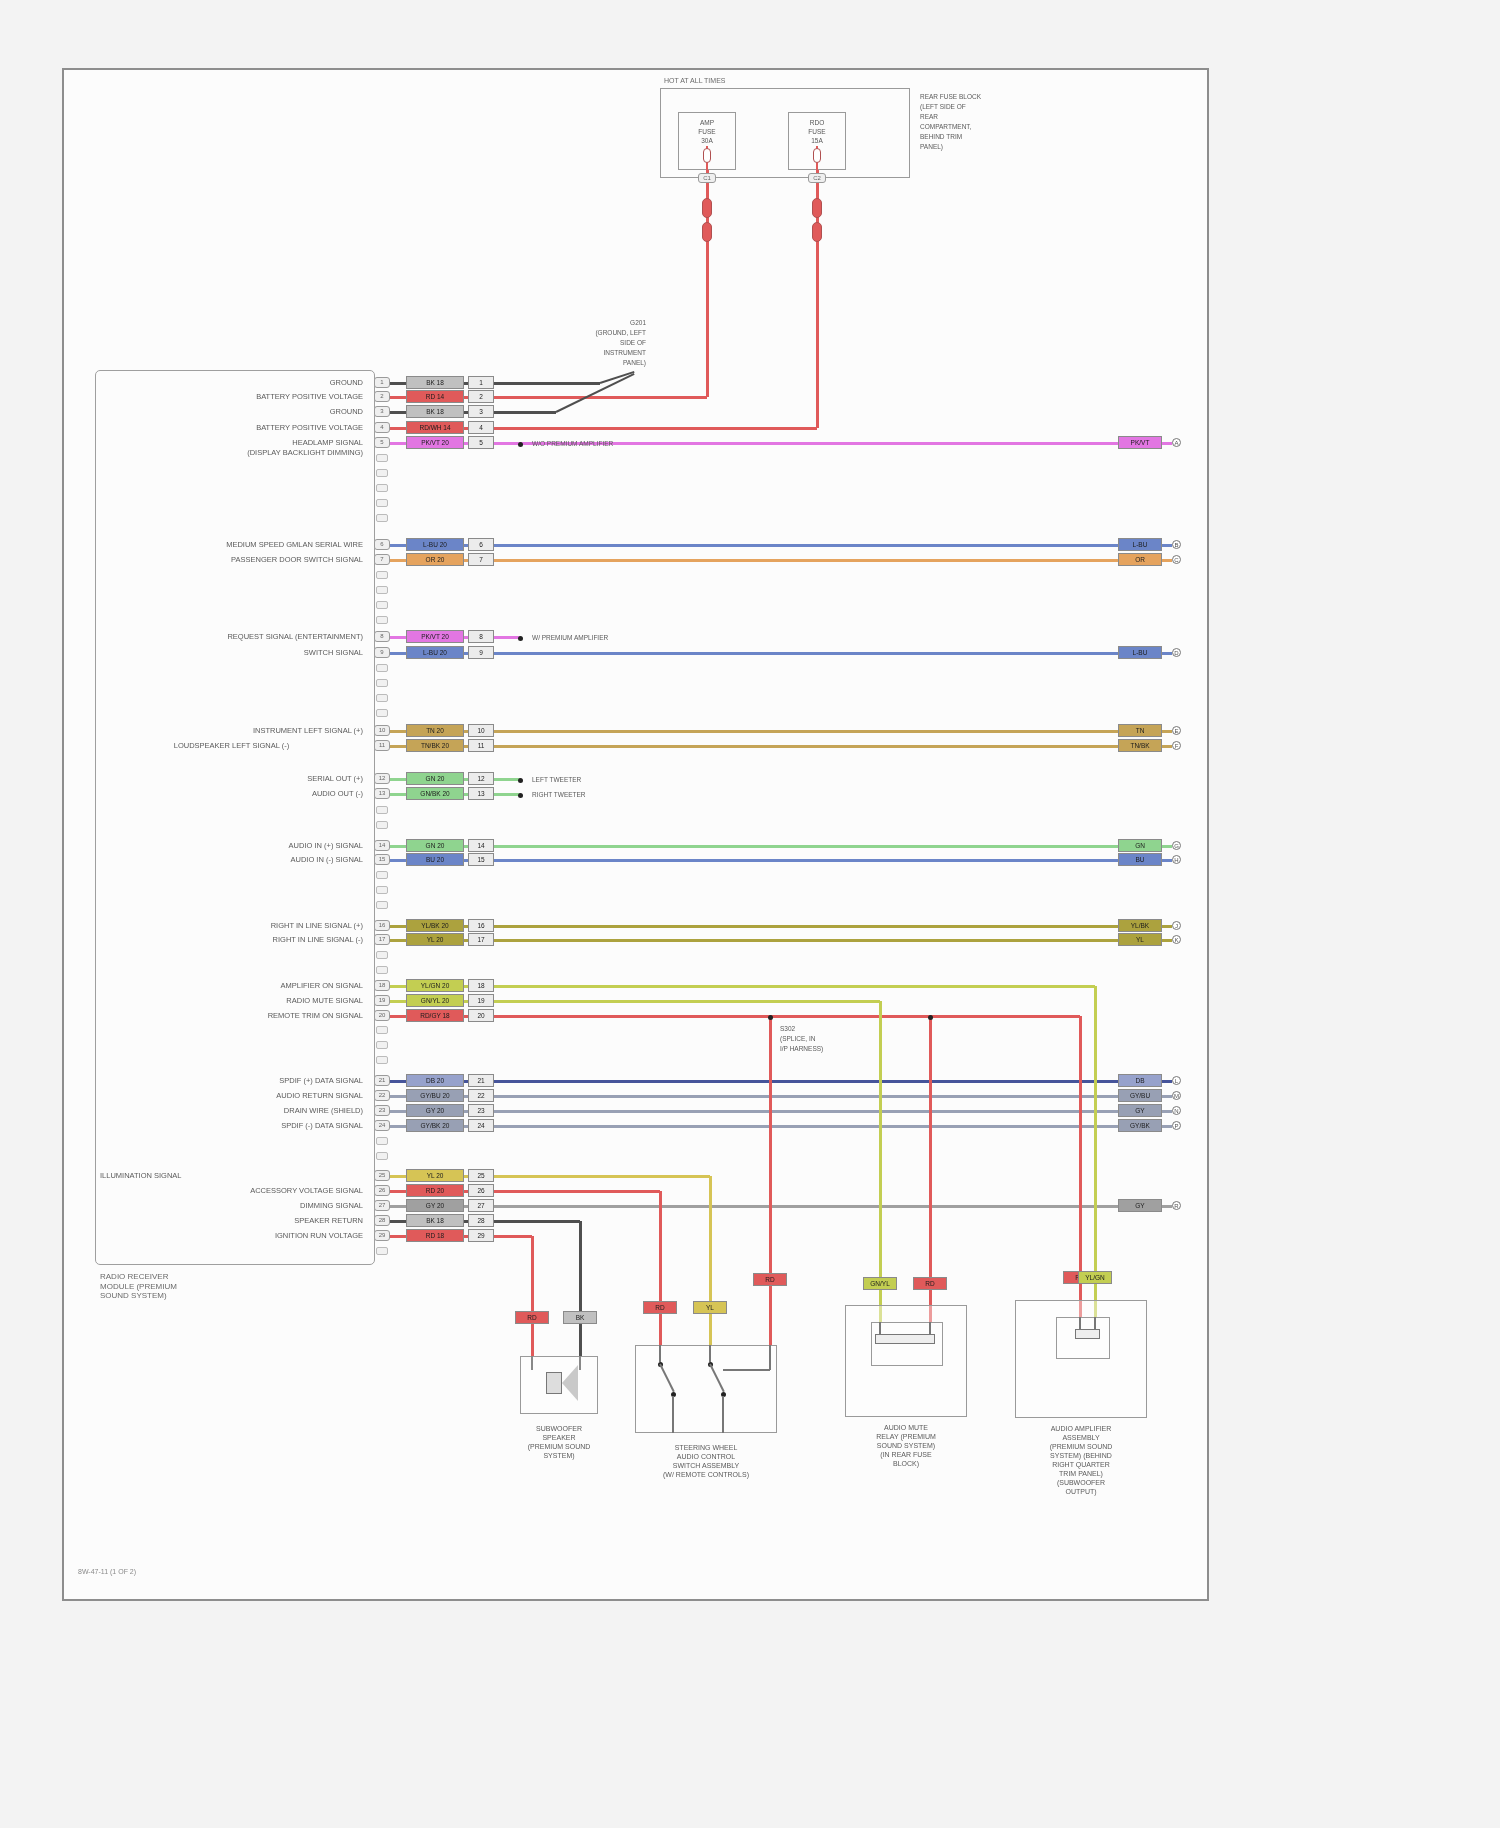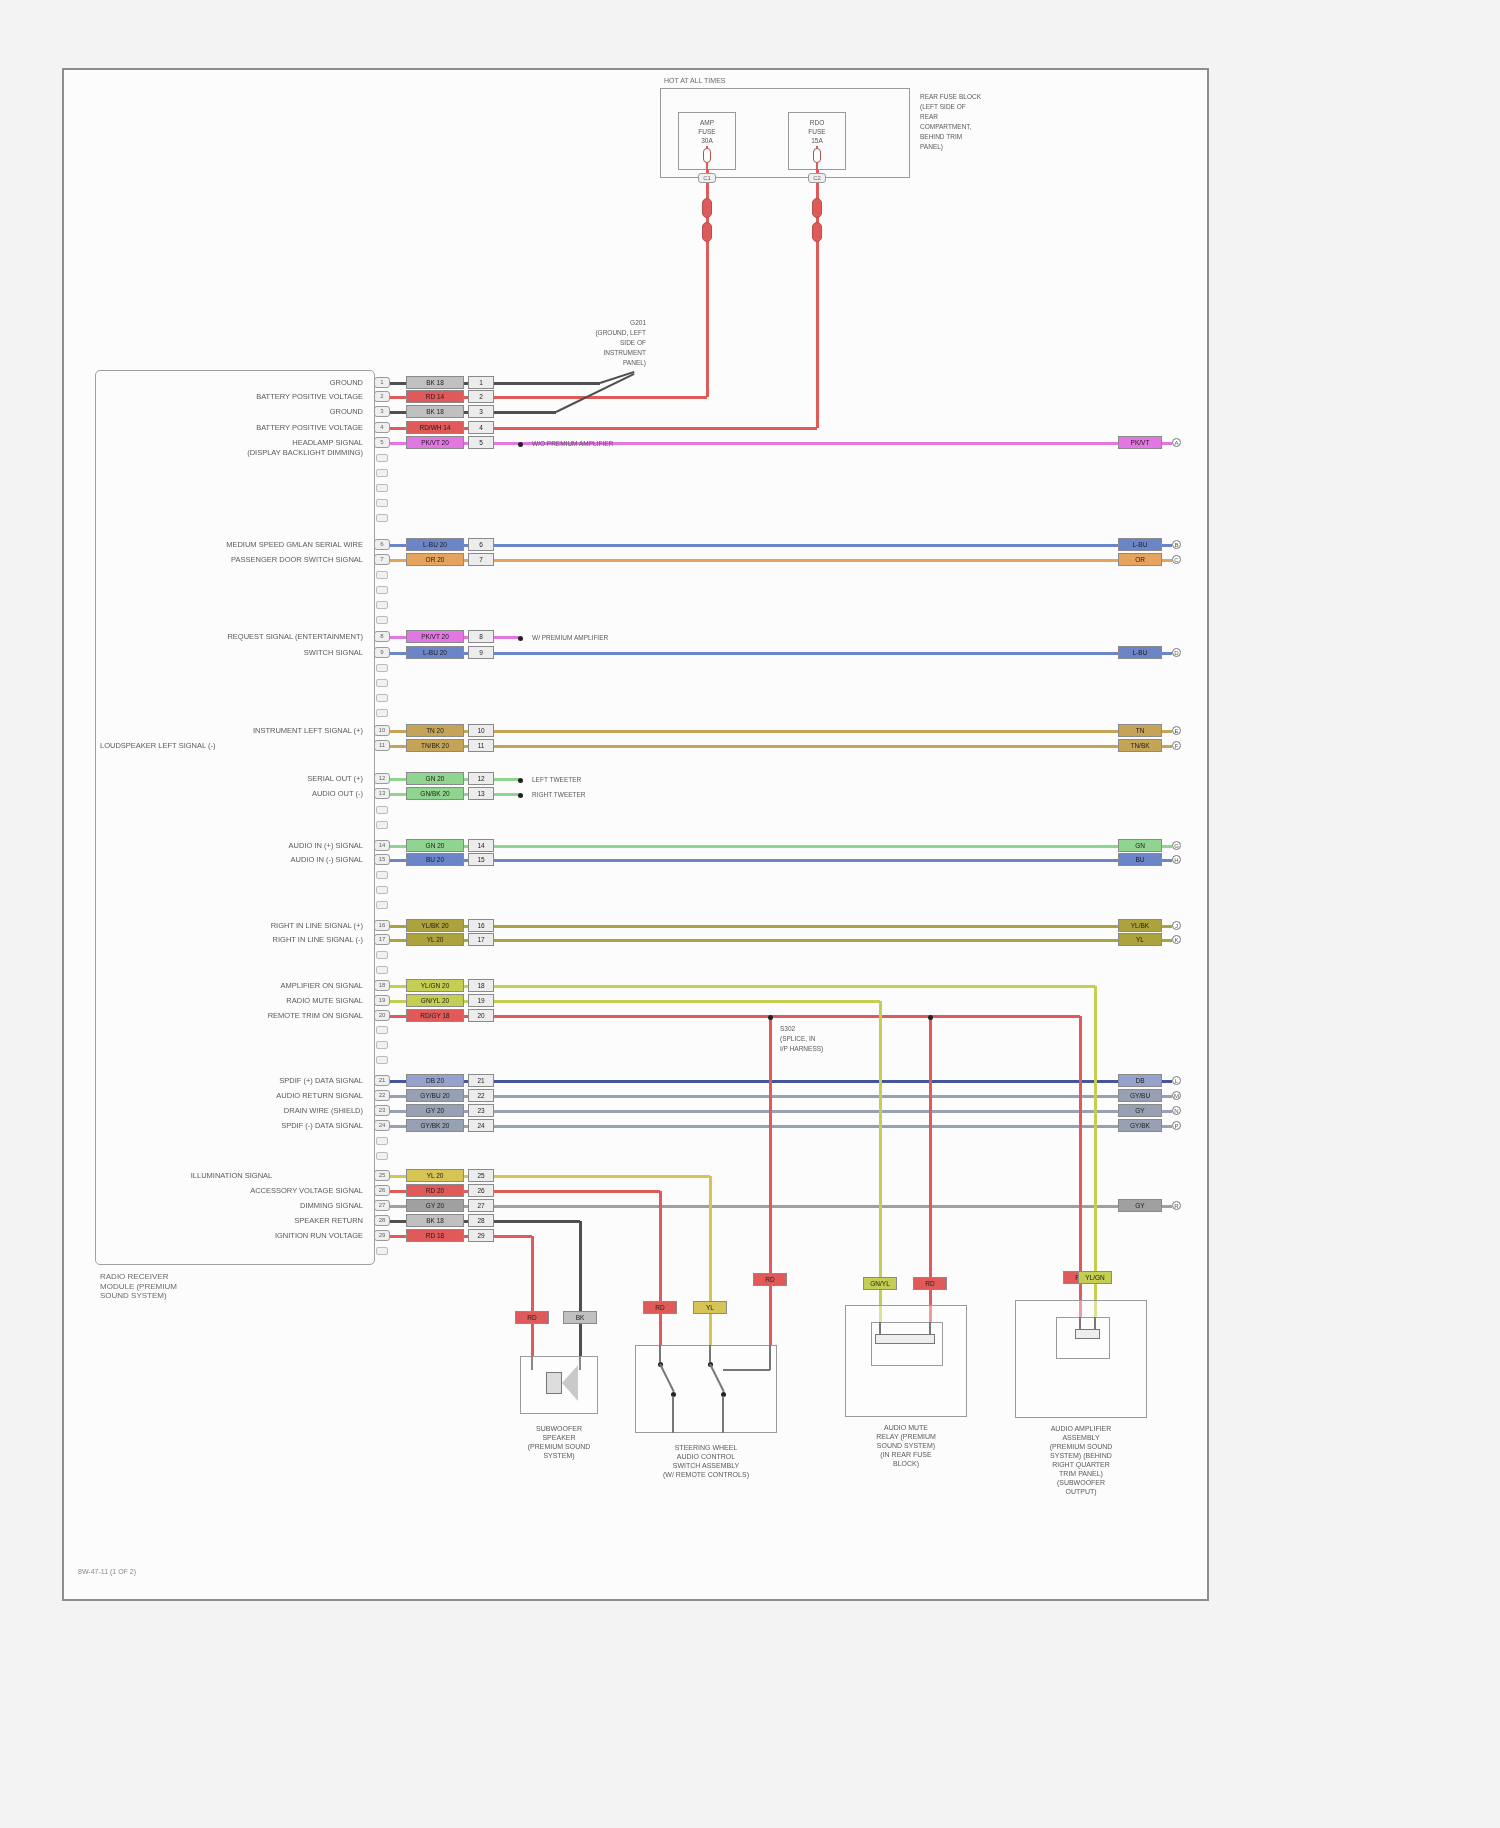--- a/index.html
+++ b/index.html
@@ -140,21 +140,21 @@
     <div style="position: absolute; left: 100px; top: 726px; width: 263px; font-size: 7.5px; line-height: 9.5px; text-align: right; color: rgb(90, 90, 90); white-space: pre-line;">INSTRUMENT LEFT SIGNAL (+)</div>
     <div style="position: absolute; left: 374px; top: 725px; width: 16px; height: 11px; background: rgb(239, 239, 239); border: 1px solid rgb(154, 154, 154); border-radius: 3px; font-size: 6px; line-height: 9px; text-align: center; color: rgb(102, 102, 102);">10</div>
     <div style="position: absolute; left: 390px; top: 729.5px; width: 16px; height: 3px; background: rgb(197, 164, 87);"></div>
     <div style="position: absolute; left: 406px; top: 724px; width: 58px; height: 13px; background: rgb(197, 164, 87); border: 1px solid rgb(138, 138, 138); font-size: 6.5px; line-height: 11px; text-align: center; color: rgb(28, 28, 28); overflow: hidden;">TN 20</div>
     <div style="position: absolute; left: 464px; top: 729.5px; width: 4px; height: 3px; background: rgb(197, 164, 87);"></div>
     <div style="position: absolute; left: 468px; top: 724px; width: 26px; height: 13px; background: rgb(236, 236, 236); border: 1px solid rgb(138, 138, 138); font-size: 6.5px; line-height: 11px; text-align: center; color: rgb(28, 28, 28); overflow: hidden;">10</div>
     <div style="position: absolute; left: 494px; top: 729.5px; width: 624px; height: 3px; background: rgb(197, 164, 87);"></div>
     <div style="position: absolute; left: 1118px; top: 724px; width: 44px; height: 13px; background: rgb(197, 164, 87); border: 1px solid rgb(138, 138, 138); font-size: 6.5px; line-height: 11px; text-align: center; color: rgb(28, 28, 28); overflow: hidden;">TN</div>
     <div style="position: absolute; left: 1162px; top: 729.5px; width: 10px; height: 3px; background: rgb(197, 164, 87);"></div>
     <div style="position: absolute; left: 1172px; top: 726px; width: 9px; height: 9px; border: 1px solid rgb(119, 119, 119); border-radius: 50%; font-size: 6px; line-height: 8px; text-align: center; color: rgb(85, 85, 85); background: rgb(255, 255, 255);">E</div>
-    <div style="position: absolute; left: 100px; top: 741px; width: 263px; font-size: 7.5px; line-height: 9.5px; text-align: left; color: rgb(90, 90, 90); white-space: pre-line;">LOUDSPEAKER LEFT SIGNAL (-)</div>
+    <div style="position: absolute; left: 100px; top: 741px; width: 263px; font-size: 7.5px; line-height: 9.5px; text-align: center; color: rgb(90, 90, 90); white-space: pre-line;">LOUDSPEAKER LEFT SIGNAL (-)</div>
     <div style="position: absolute; left: 374px; top: 740px; width: 16px; height: 11px; background: rgb(239, 239, 239); border: 1px solid rgb(154, 154, 154); border-radius: 3px; font-size: 6px; line-height: 9px; text-align: center; color: rgb(102, 102, 102);">11</div>
     <div style="position: absolute; left: 390px; top: 744.5px; width: 16px; height: 3px; background: rgb(197, 164, 87);"></div>
     <div style="position: absolute; left: 406px; top: 739px; width: 58px; height: 13px; background: rgb(197, 164, 87); border: 1px solid rgb(138, 138, 138); font-size: 6.5px; line-height: 11px; text-align: center; color: rgb(28, 28, 28); overflow: hidden;">TN/BK 20</div>
     <div style="position: absolute; left: 464px; top: 744.5px; width: 4px; height: 3px; background: rgb(197, 164, 87);"></div>
     <div style="position: absolute; left: 468px; top: 739px; width: 26px; height: 13px; background: rgb(236, 236, 236); border: 1px solid rgb(138, 138, 138); font-size: 6.5px; line-height: 11px; text-align: center; color: rgb(28, 28, 28); overflow: hidden;">11</div>
     <div style="position: absolute; left: 494px; top: 744.5px; width: 624px; height: 3px; background: rgb(197, 164, 87);"></div>
     <div style="position: absolute; left: 1118px; top: 739px; width: 44px; height: 13px; background: rgb(197, 164, 87); border: 1px solid rgb(138, 138, 138); font-size: 6.5px; line-height: 11px; text-align: center; color: rgb(28, 28, 28); overflow: hidden;">TN/BK</div>
     <div style="position: absolute; left: 1162px; top: 744.5px; width: 10px; height: 3px; background: rgb(197, 164, 87);"></div>
     <div style="position: absolute; left: 1172px; top: 741px; width: 9px; height: 9px; border: 1px solid rgb(119, 119, 119); border-radius: 50%; font-size: 6px; line-height: 8px; text-align: center; color: rgb(85, 85, 85); background: rgb(255, 255, 255);">F</div>
     <div style="position: absolute; left: 100px; top: 774px; width: 263px; font-size: 7.5px; line-height: 9.5px; text-align: right; color: rgb(90, 90, 90); white-space: pre-line;">SERIAL OUT (+)</div>
@@ -265,21 +265,21 @@
     <div style="position: absolute; left: 100px; top: 1121px; width: 263px; font-size: 7.5px; line-height: 9.5px; text-align: right; color: rgb(90, 90, 90); white-space: pre-line;">SPDIF (-) DATA SIGNAL</div>
     <div style="position: absolute; left: 374px; top: 1120px; width: 16px; height: 11px; background: rgb(239, 239, 239); border: 1px solid rgb(154, 154, 154); border-radius: 3px; font-size: 6px; line-height: 9px; text-align: center; color: rgb(102, 102, 102);">24</div>
     <div style="position: absolute; left: 390px; top: 1124.5px; width: 16px; height: 3px; background: rgb(152, 160, 180);"></div>
     <div style="position: absolute; left: 406px; top: 1119px; width: 58px; height: 13px; background: rgb(152, 160, 180); border: 1px solid rgb(138, 138, 138); font-size: 6.5px; line-height: 11px; text-align: center; color: rgb(28, 28, 28); overflow: hidden;">GY/BK 20</div>
     <div style="position: absolute; left: 464px; top: 1124.5px; width: 4px; height: 3px; background: rgb(152, 160, 180);"></div>
     <div style="position: absolute; left: 468px; top: 1119px; width: 26px; height: 13px; background: rgb(236, 236, 236); border: 1px solid rgb(138, 138, 138); font-size: 6.5px; line-height: 11px; text-align: center; color: rgb(28, 28, 28); overflow: hidden;">24</div>
     <div style="position: absolute; left: 494px; top: 1124.5px; width: 624px; height: 3px; background: rgb(152, 160, 180);"></div>
     <div style="position: absolute; left: 1118px; top: 1119px; width: 44px; height: 13px; background: rgb(152, 160, 180); border: 1px solid rgb(138, 138, 138); font-size: 6.5px; line-height: 11px; text-align: center; color: rgb(28, 28, 28); overflow: hidden;">GY/BK</div>
     <div style="position: absolute; left: 1162px; top: 1124.5px; width: 10px; height: 3px; background: rgb(152, 160, 180);"></div>
     <div style="position: absolute; left: 1172px; top: 1121px; width: 9px; height: 9px; border: 1px solid rgb(119, 119, 119); border-radius: 50%; font-size: 6px; line-height: 8px; text-align: center; color: rgb(85, 85, 85); background: rgb(255, 255, 255);">P</div>
-    <div style="position: absolute; left: 100px; top: 1171px; width: 263px; font-size: 7.5px; line-height: 9.5px; text-align: center; color: rgb(90, 90, 90); white-space: pre-line;">ILLUMINATION SIGNAL</div>
+    <div style="position: absolute; left: 100px; top: 1171px; width: 263px; font-size: 7.5px; line-height: 9.5px; text-align: left; color: rgb(90, 90, 90); white-space: pre-line;">ILLUMINATION SIGNAL</div>
     <div style="position: absolute; left: 374px; top: 1170px; width: 16px; height: 11px; background: rgb(239, 239, 239); border: 1px solid rgb(154, 154, 154); border-radius: 3px; font-size: 6px; line-height: 9px; text-align: center; color: rgb(102, 102, 102);">25</div>
     <div style="position: absolute; left: 390px; top: 1174.5px; width: 16px; height: 3px; background: rgb(214, 196, 85);"></div>
     <div style="position: absolute; left: 406px; top: 1169px; width: 58px; height: 13px; background: rgb(214, 196, 85); border: 1px solid rgb(138, 138, 138); font-size: 6.5px; line-height: 11px; text-align: center; color: rgb(28, 28, 28); overflow: hidden;">YL 20</div>
     <div style="position: absolute; left: 464px; top: 1174.5px; width: 4px; height: 3px; background: rgb(214, 196, 85);"></div>
     <div style="position: absolute; left: 468px; top: 1169px; width: 26px; height: 13px; background: rgb(236, 236, 236); border: 1px solid rgb(138, 138, 138); font-size: 6.5px; line-height: 11px; text-align: center; color: rgb(28, 28, 28); overflow: hidden;">25</div>
     <div style="position: absolute; left: 494px; top: 1174.5px; width: 216px; height: 3px; background: rgb(214, 196, 85);"></div>
     <div style="position: absolute; left: 100px; top: 1186px; width: 263px; font-size: 7.5px; line-height: 9.5px; text-align: right; color: rgb(90, 90, 90); white-space: pre-line;">ACCESSORY VOLTAGE SIGNAL</div>
     <div style="position: absolute; left: 374px; top: 1185px; width: 16px; height: 11px; background: rgb(239, 239, 239); border: 1px solid rgb(154, 154, 154); border-radius: 3px; font-size: 6px; line-height: 9px; text-align: center; color: rgb(102, 102, 102);">26</div>
     <div style="position: absolute; left: 390px; top: 1189.5px; width: 16px; height: 3px; background: rgb(224, 90, 90);"></div>
     <div style="position: absolute; left: 406px; top: 1184px; width: 58px; height: 13px; background: rgb(224, 90, 90); border: 1px solid rgb(138, 138, 138); font-size: 6.5px; line-height: 11px; text-align: center; color: rgb(28, 28, 28); overflow: hidden;">RD 20</div>

